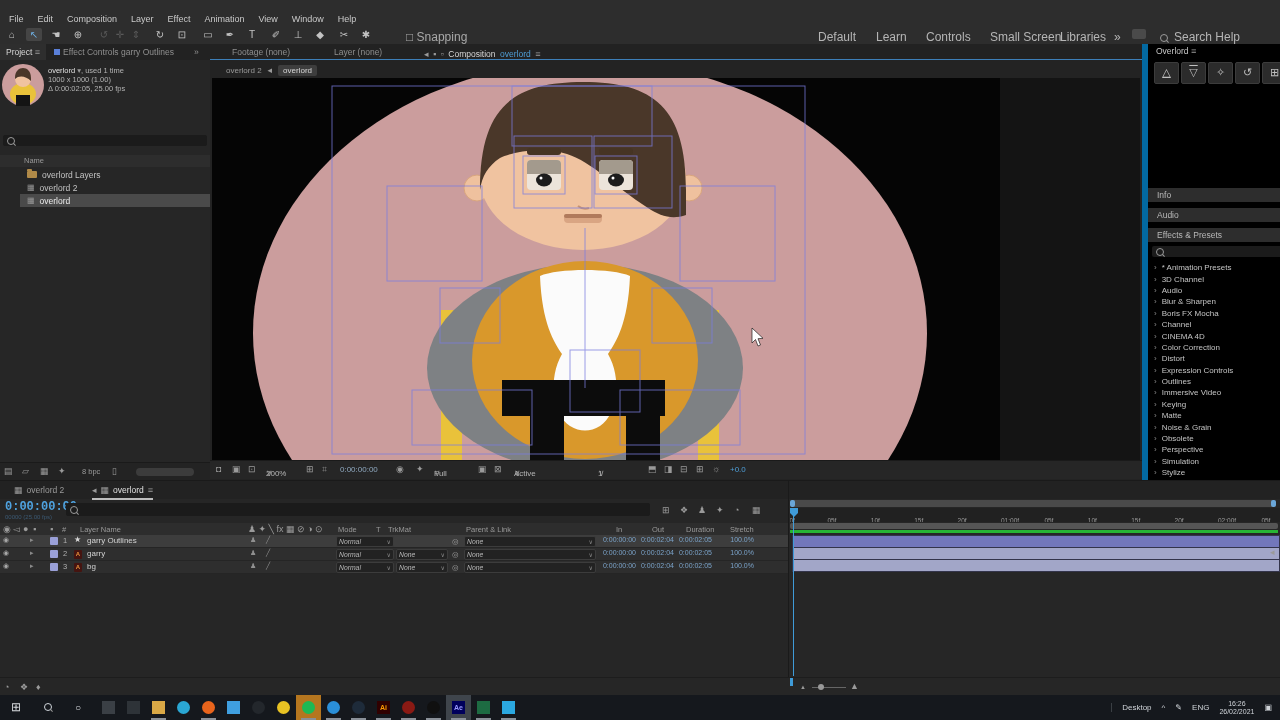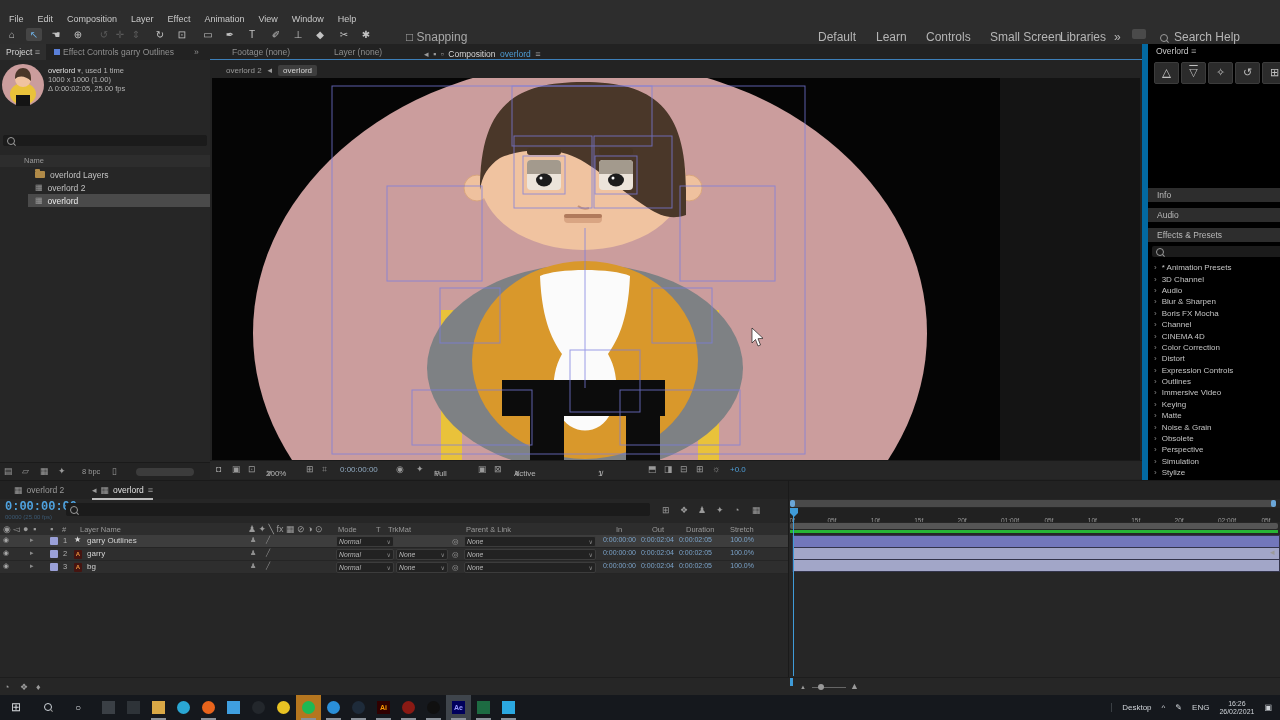--- a/index.html
+++ b/index.html
@@ -182,21 +182,21 @@
     </svg>
     <div class="abs meta" style="left:48px;top:22px;">
       <div><span style="color:#e0e0e0;">overlord</span><span style="color:#9a9a9a;"> ▾</span><span>, used 1 time</span></div>
       <div>1000 x 1000 (1.00)</div>
       <div>Δ 0:00:02:05, 25.00 fps</div>
     </div>
     <div class="abs searchbox" style="left:3px;top:91px;width:200px;">
         <span class="mag"></span>
       </div>
     <div class="prj-hdr"><span style="padding-left:24px;text-align:center;">Name</span></div>
-    <div class="abs" style="left:8px;top:124px;width:210px;padding-left:20px;">
+    <div class="abs" style="left:0;top:124px;width:210px;padding-left:20px;">
 
         <div class="prj-item">
           <span class="ic-folder show"></span>
 
           <span>overlord Layers</span>
           <span class="net show">∴</span>
         </div>
 
         <div class="prj-item">
 

